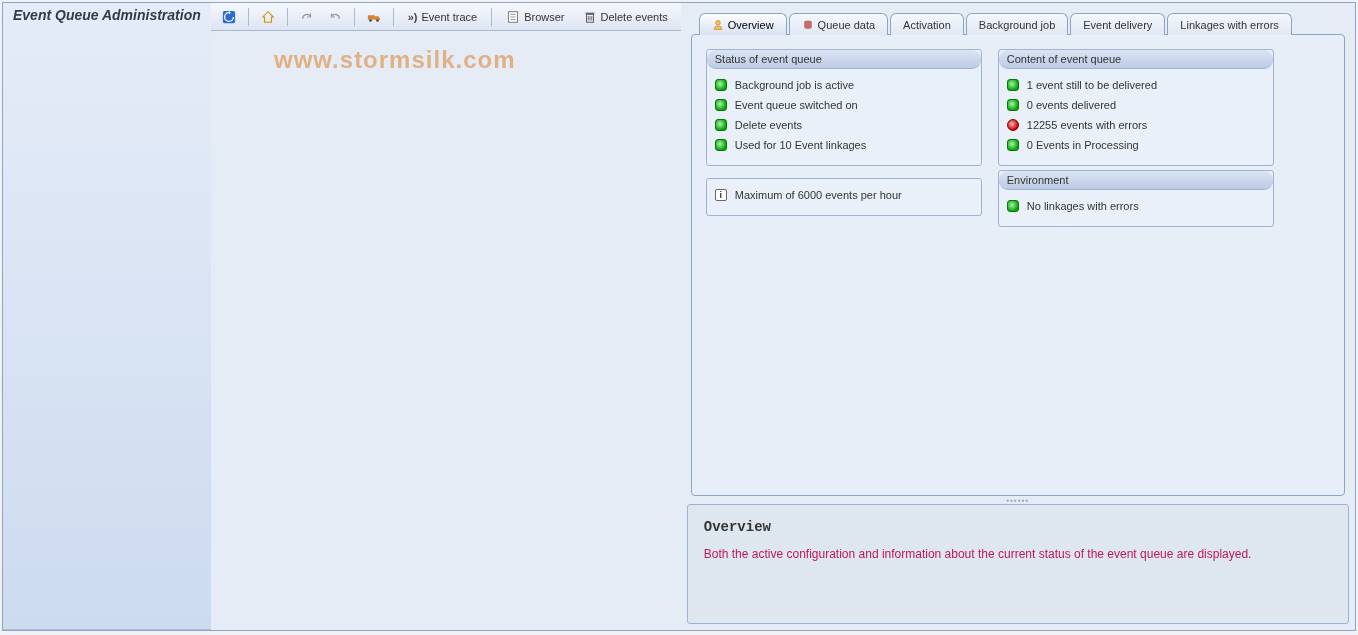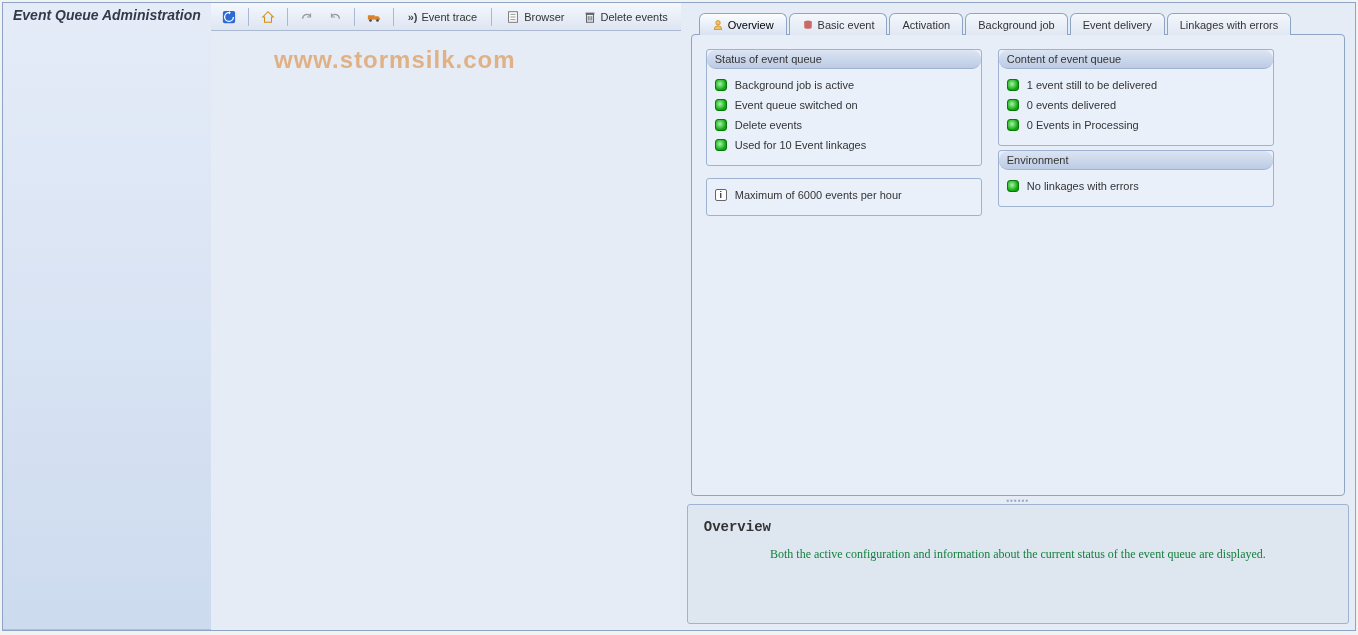--- a/index.html
+++ b/index.html
@@ -198,24 +198,23 @@
     height: 120px;
   }
   .help-panel h2 {
     font-family: "Courier New", monospace;
     font-size: 14px;
     font-weight: bold;
     margin-bottom: 12px;
     color: #333;
   }
   .help-panel p {
-    font-family: Liberation Serif, serif;
+    font-family: Liberation Sans, sans-serif;
     font-size: 12px;
-    color: #15803d;
-    text-align: center;
+    color: #be185d;
   }
   
   svg.icon { width: 14px; height: 14px; display: block; }
   svg.icon-tab { width: 12px; height: 12px; }
   .watermark {
     position: absolute;
     top: 46px; left: 274px;
     color: rgba(218,130,40,0.55);
     font-size: 24px;
     font-weight: bold;
@@ -320,21 +319,21 @@
             <path d="M3 14 a5 5 0 0 1 10 0 Z" fill="#f4c169" stroke="#c78a1c"></path>
           </svg>
           <span>Overview</span>
         </div>
         <div class="tab">
           <svg class="icon-tab" viewBox="0 0 16 16">
             <ellipse cx="8" cy="4" rx="5" ry="2" fill="#c86a6a"></ellipse>
             <path d="M3 4 v7 a5 2 0 0 0 10 0 v-7" fill="#c86a6a"></path>
 
           </svg>
-          <span>Basic event</span>
+          <span>Queue data</span>
         </div>
         <div class="tab">
           <span>Activation</span>
         </div>
         <div class="tab">
           <span>Background job</span>
         </div>
         <div class="tab">
           <span>Event delivery</span>
         </div>
@@ -386,20 +385,24 @@
             <div class="group-body">
               <div class="status-row">
                 <span class="led led-green"></span>
                 <span>1 event still to be delivered</span>
               </div>
               <div class="status-row">
                 <span class="led led-green"></span>
                 <span>0 events delivered</span>
               </div>
               <div class="status-row">
+                <span class="led led-red"></span>
+                <span>12255 events with errors</span>
+              </div>
+              <div class="status-row">
                 <span class="led led-green"></span>
                 <span>0 Events in Processing</span>
               </div>
             </div>
           </div>
 
           <div class="group-box">
             <div class="group-title">Environment</div>
             <div class="group-body">
               <div class="status-row">

